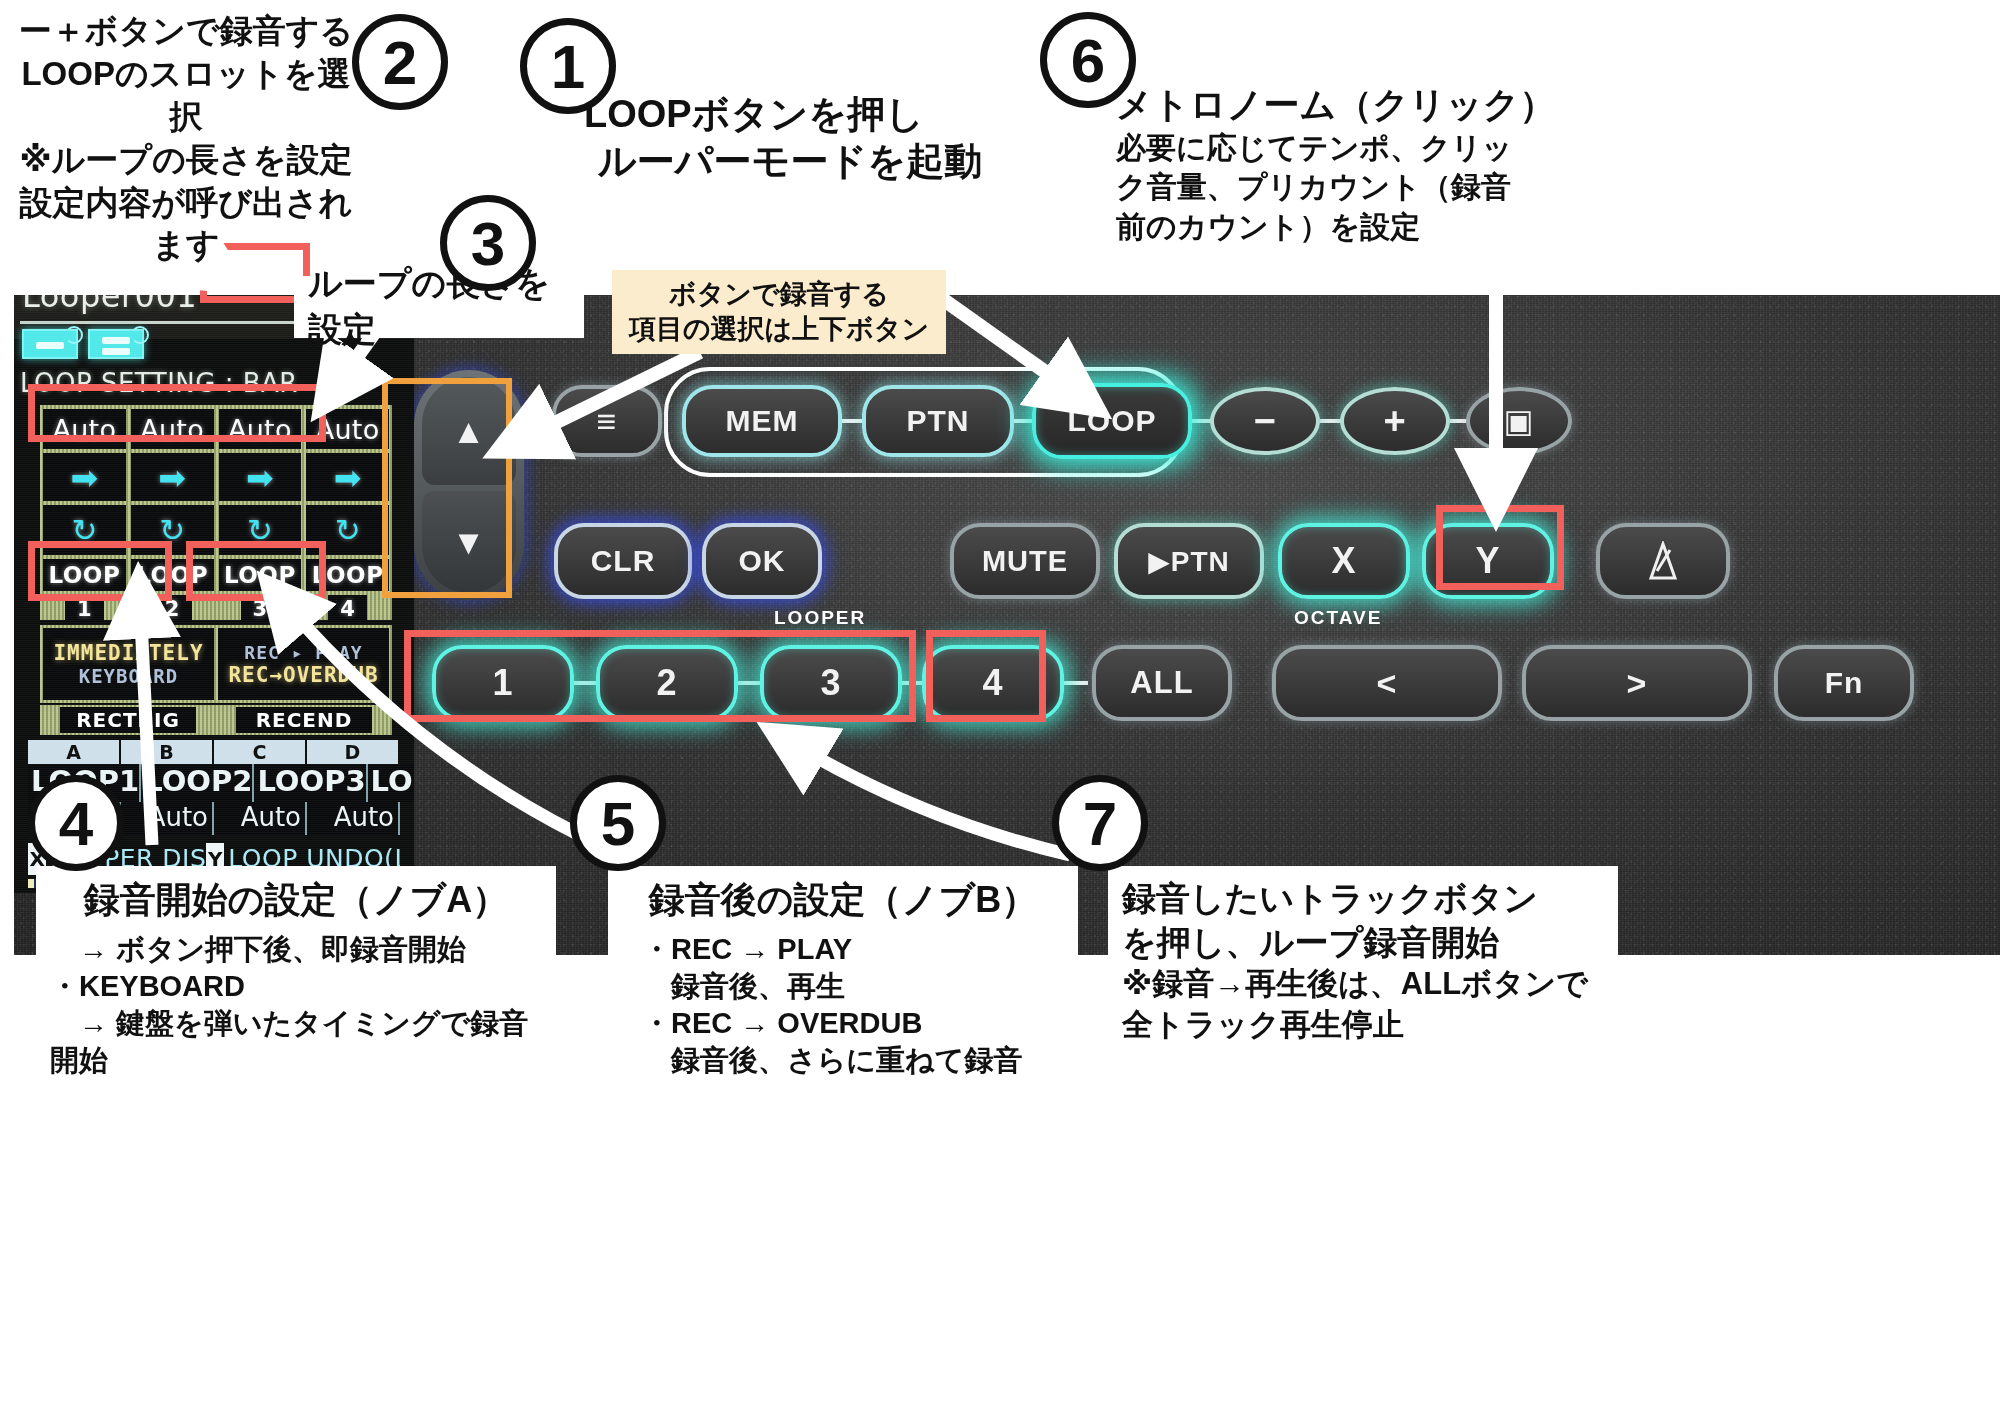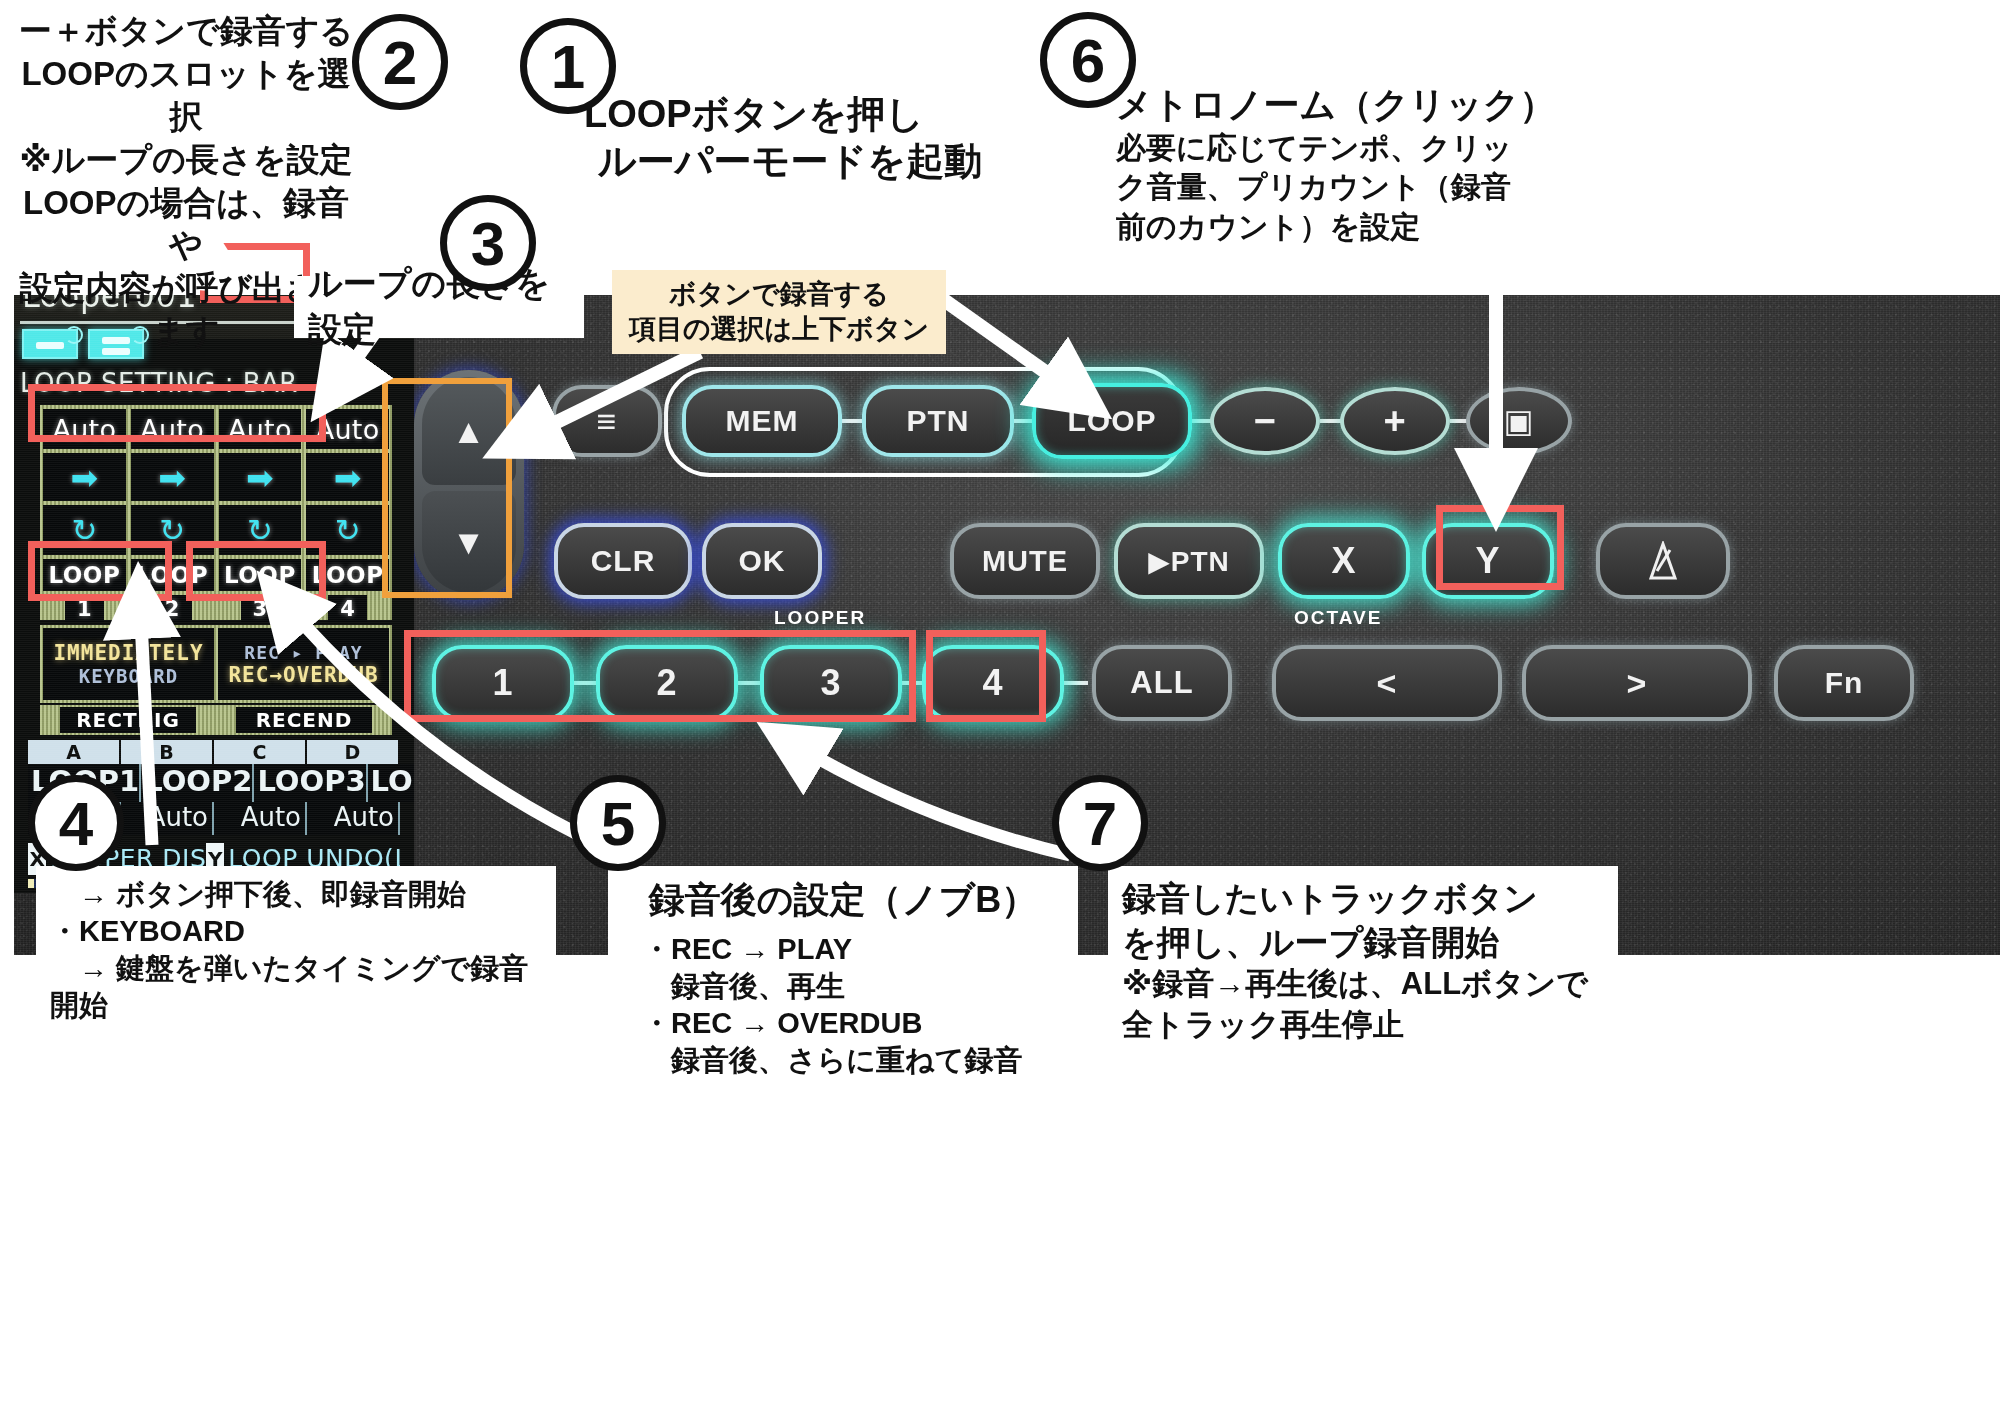--- a/index.html
+++ b/index.html
@@ -348,21 +348,20 @@
 
     <path d="M600,845 Q420,760 282,600" stroke="#ffffff" stroke-width="13" fill="none" marker-end="url(#wh)"></path>
 
     <path d="M1070,855 Q920,820 790,742" stroke="#ffffff" stroke-width="13" fill="none" marker-end="url(#wh)"></path>
   </svg>
 
   <div class="cbox" style="left:0px;top:0px;width:372px;height:238px;">
     <div class="jp mid" style="text-align:center">ー＋ボタンで録音する</div>
     <div class="jp mid" style="text-align:center">LOOPのスロットを選択</div>
     <div class="jp mid red" style="text-align:center">※ループの長さを設定</div>
-    <div class="jp mid red" style="text-align:center">LOOPの場合は、録音や</div>
     <div class="jp mid red" style="text-align:center">設定内容が呼び出されます</div>
   </div>
   <div class="num-badge" style="left:352px;top:14px;">2</div>
 
   <div class="num-badge" style="left:520px;top:18px;">1</div>
   <div class="cbox" style="left:570px;top:75px;width:440px;height:125px;display:flex;flex-direction:column;justify-content:center;">
     <div class="jp big" style="text-align:left">LOOPボタンを押し</div>
     <div class="jp big" style="text-align:center">ルーパーモードを起動</div>
   </div>
 
@@ -379,20 +378,21 @@
     <div class="jp" style="font-size:34px">ループの長さを設定</div>
   </div>
 
   <div class="cbox cream" style="left:612px;top:270px;width:334px;height:84px;display:flex;flex-direction:column;justify-content:center;">
     <div class="jp red" style="font-size:27px;text-align:center;line-height:1.3">ボタンで録音する</div>
     <div class="jp red" style="font-size:27px;text-align:center;line-height:1.3">項目の選択は上下ボタン</div>
   </div>
 
   <div class="num-badge" style="left:28px;top:775px;">4</div>
   <div class="cbox" style="left:36px;top:866px;width:520px;height:205px;">
+    <div class="jp" style="font-size:36px;text-align:center;margin-bottom:6px;">録音開始の設定（ノブA）</div>
     <div class="jp" style="font-size:29px;line-height:1.28">　→ ボタン押下後、即録音開始</div>
     <div class="jp" style="font-size:29px;line-height:1.28">・KEYBOARD</div>
     <div class="jp" style="font-size:29px;line-height:1.28">　→ 鍵盤を弾いたタイミングで録音開始</div>
   </div>
 
   <div class="num-badge" style="left:570px;top:775px;">5</div>
   <div class="cbox" style="left:608px;top:866px;width:470px;height:205px;">
     <div class="jp" style="font-size:36px;text-align:center;margin-bottom:6px;">録音後の設定（ノブB）</div>
     <div class="jp" style="font-size:29px;line-height:1.28;padding-left:20px;">・REC → PLAY</div>
     <div class="jp" style="font-size:29px;line-height:1.28;padding-left:20px;">　録音後、再生</div>

